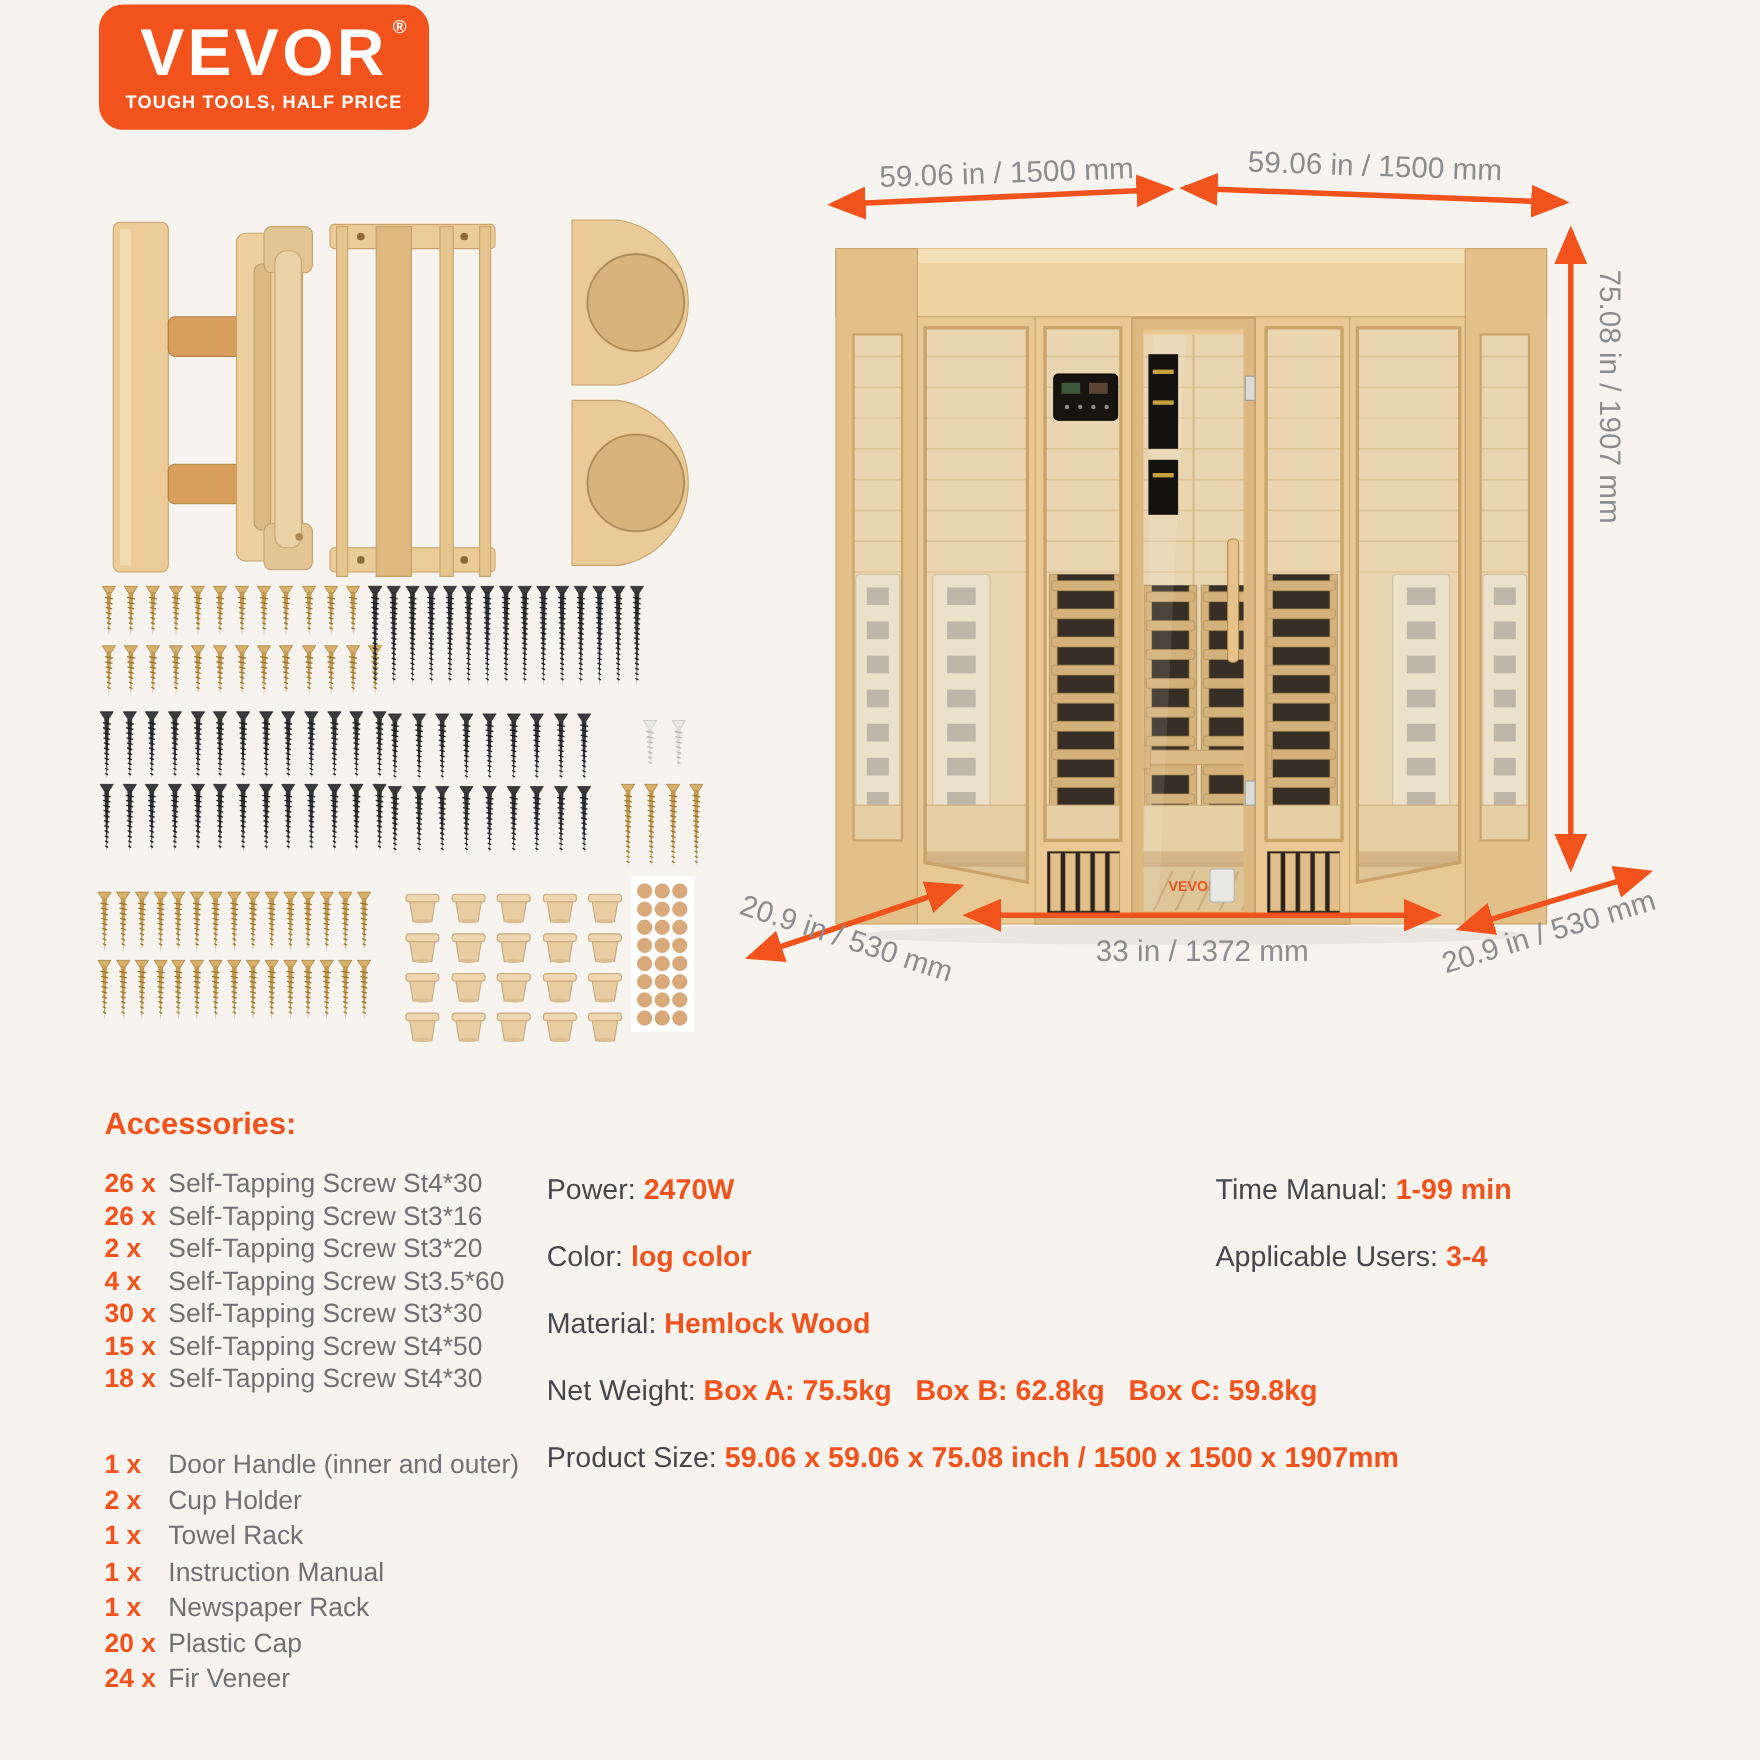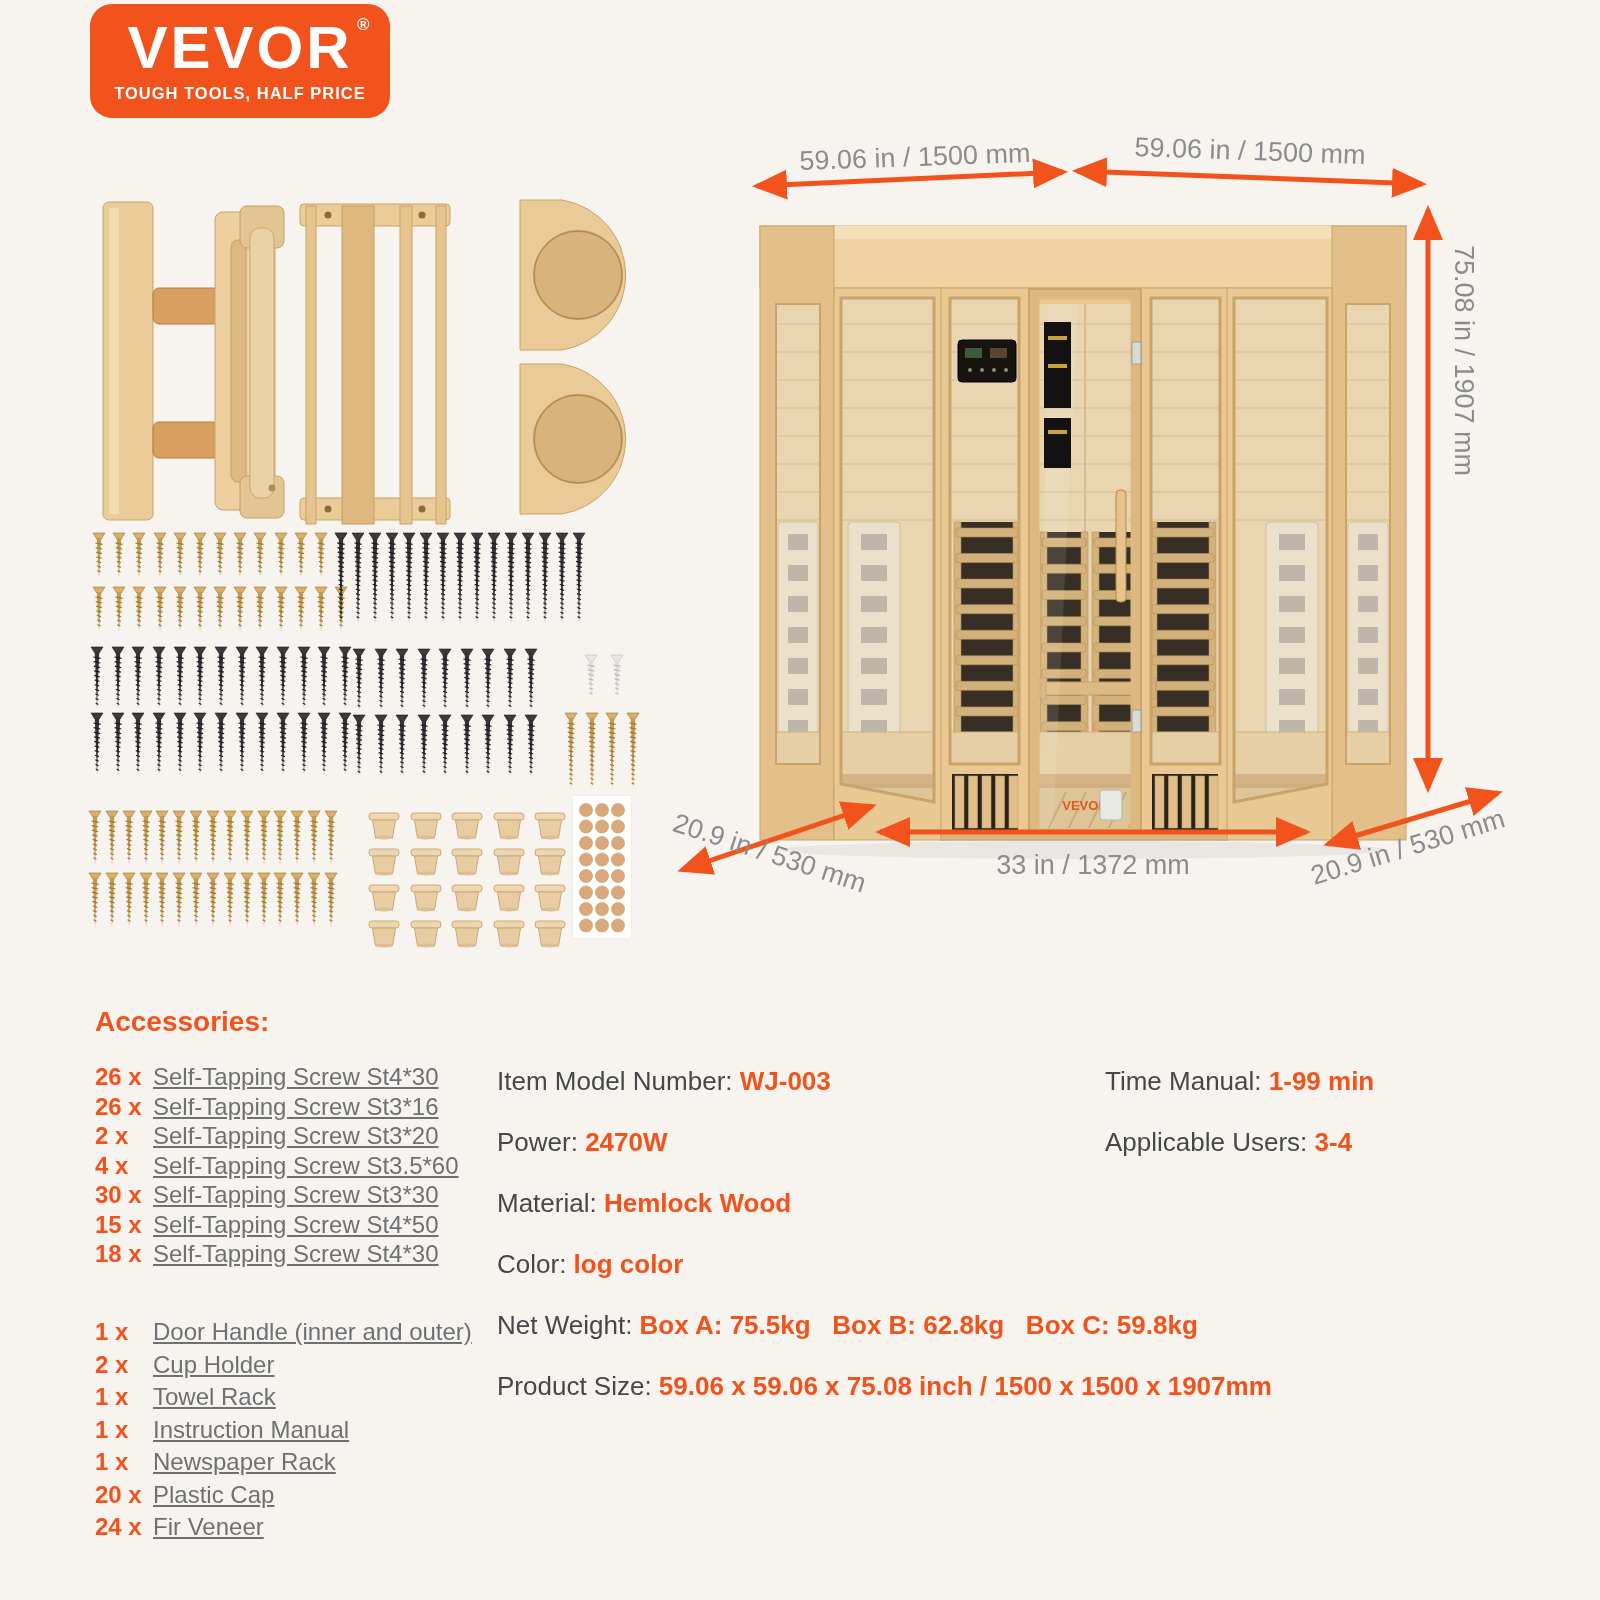--- a/index.html
+++ b/index.html
@@ -13,21 +13,21 @@
     letter-spacing:3px;line-height:1;}
   .logo-reg{position:absolute;right:-20px;top:-2px;font-size:17px;font-weight:bold;}
   .logo-tagline{margin-top:6px;font-size:16.5px;font-weight:bold;letter-spacing:1px;}
 
   
   .dim-label{position:absolute;color:#8B8C8E;font-size:27px;white-space:nowrap;text-align:center;}
 
   
   .acc-heading{position:absolute;left:95px;top:1006px;font-size:28px;font-weight:bold;color:#F2521B;}
   .acc-list{position:absolute;font-size:24px;color:#6F7073;}
-  .acc-row{height:29.5px;line-height:29.5px;white-space:nowrap;text-decoration:underline;}
+  .acc-row{height:29.5px;line-height:29.5px;white-space:nowrap;}
   .acc-row .qty{display:inline-block;min-width:58px;color:#F2521B;font-weight:bold;}
   .parts .acc-row{height:32.5px;line-height:32.5px;}
 
   
   .spec-col{position:absolute;font-size:26px;color:#45474B;}
   .spec-row{margin-bottom:30px;white-space:pre;}
   .spec-row .val{color:#F2521B;font-weight:bold;}
   .tg-block{margin-top:-6px;}
   .tg-line{font-size:25px;font-weight:bold;color:#F2521B;line-height:33px;white-space:nowrap;}
 
@@ -2498,24 +2498,23 @@
       <div class="acc-row"><span class="qty">1 x</span><span>Door Handle (inner and outer)</span></div>
       <div class="acc-row"><span class="qty">2 x</span><span>Cup Holder</span></div>
       <div class="acc-row"><span class="qty">1 x</span><span>Towel Rack</span></div>
       <div class="acc-row"><span class="qty">1 x</span><span>Instruction Manual</span></div>
       <div class="acc-row"><span class="qty">1 x</span><span>Newspaper Rack</span></div>
       <div class="acc-row"><span class="qty">20 x</span><span>Plastic Cap</span></div>
       <div class="acc-row"><span class="qty">24 x</span><span>Fir Veneer</span></div>
     </div>
 
   <div id="specs-main" class="spec-col" style="left:497px;top:1066px;width:600px">
-      <div class="spec-row"><span>Item Model Number: </span><span class="val">WJ-003</span></div>
       <div class="spec-row"><span>Power: </span><span class="val">2470W</span></div>
+      <div class="spec-row"><span>Color: </span><span class="val">log color</span></div>
       <div class="spec-row"><span>Material: </span><span class="val">Hemlock Wood</span></div>
-      <div class="spec-row"><span>Color: </span><span class="val">log color</span></div>
       <div class="spec-row"><span>Net Weight: </span><span class="val">Box A: 75.5kg   Box B: 62.8kg   Box C: 59.8kg</span></div>
       <div class="spec-row"><span>Product Size: </span><span class="val">59.06 x 59.06 x 75.08 inch / 1500 x 1500 x 1907mm</span></div>
     </div>
 
   <div id="specs-right" class="spec-col" style="left:1105px;top:1066px;width:440px">
       <div class="spec-row"><span>Time Manual: </span><span class="val">1-99 min</span></div>
       <div class="spec-row"><span>Applicable Users: </span><span class="val">3-4</span></div>
     </div>
 
 </div>

